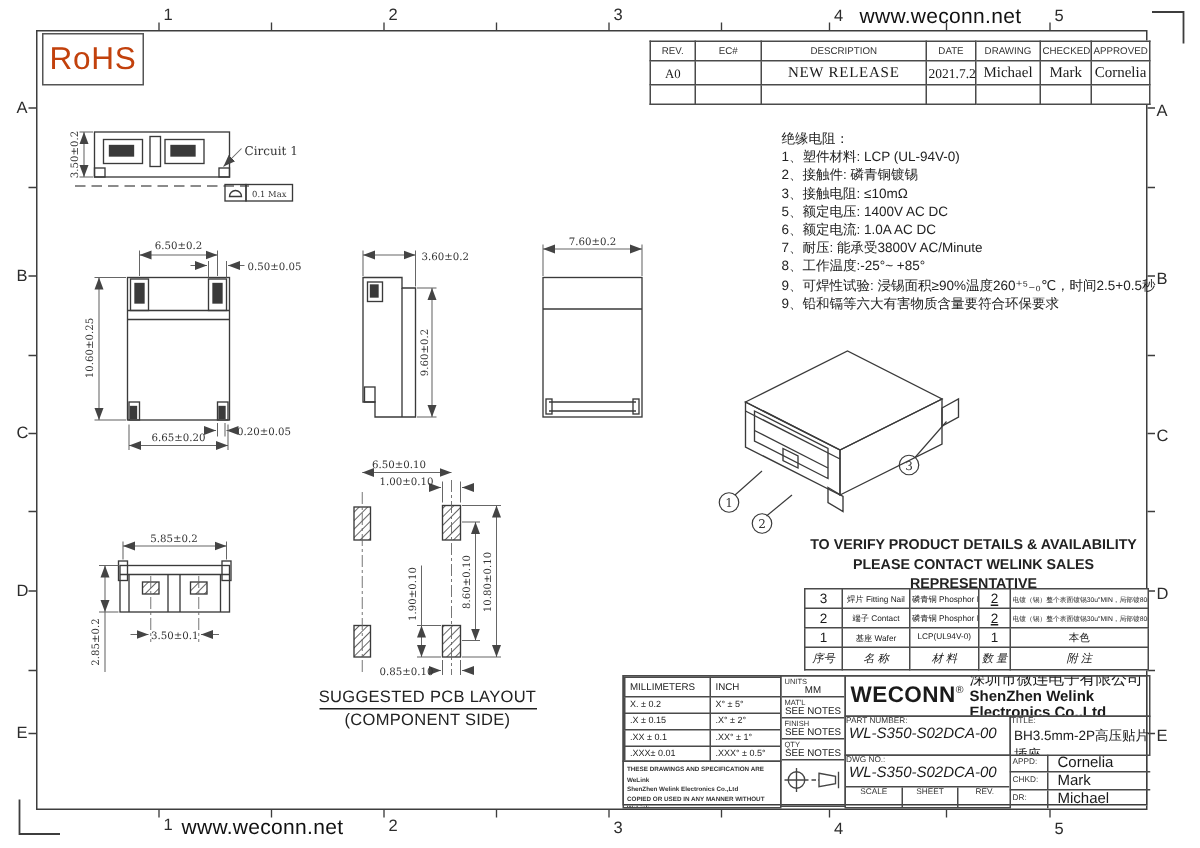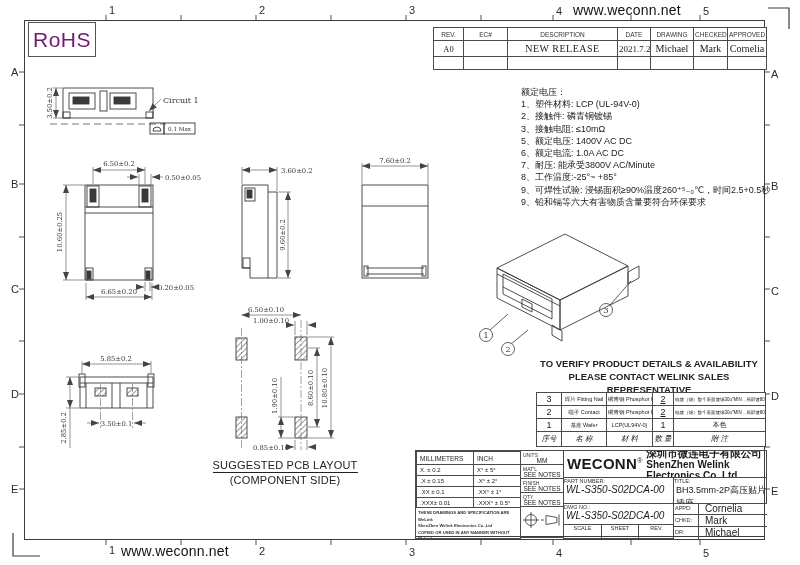--- a/index.html
+++ b/index.html
@@ -9,21 +9,21 @@
     font-family:"Liberation Sans","DejaVu Sans",sans-serif;
     color:#1a1a1a; position:relative; overflow:hidden;
   }
   .sheet { position:relative; width:800px; height:565px; background:#fff; }
   .frame { position:absolute; left:24px; top:20px; width:741px; height:520px; border:1.4px solid #3d3d3d; }
   .linework { position:absolute; left:0; top:0; pointer-events:none; }
   .gl { position:absolute; font-size:11px; color:#2c2c2c; }
   .url { position:absolute; font-size:14px; color:#111; letter-spacing:.2px; }
   .rohs { position:absolute; left:28px; top:22px; width:68px; height:35px; background:#fff;
     border:1px solid #555; display:flex; align-items:center; justify-content:center;
-    font-size:21px; font-weight:500; letter-spacing:.5px; color:#701a75; }
+    font-size:21px; font-weight:500; letter-spacing:.5px; color:#c2410c; }
   table { border-collapse:collapse; table-layout:fixed; }
   td { border:1px solid #4a4a4a; overflow:hidden; white-space:nowrap; padding:0 1px; }
   
   .rev-table { position:absolute; left:433px; top:27px; width:333px; background:#fff; }
   .rev-table td { text-align:center; }
   .rev-h td { height:13px; font-size:6.5px; color:#333; }
   .rev-r1 td { height:16px; font-size:10px;font-family:Liberation Serif, serif; }
   .rev-r1 .desc { letter-spacing:.5px; }
   .rev-r1 .date { font-size:9px; }
   .rev-r2 td { height:13px; }
@@ -50,21 +50,21 @@
   .tol-table td { text-align:left; padding-left:3px; font-size:6px; color:#222; height:11px; }
   .tol-table .th td { height:13px; font-size:6.5px; }
   .disc { font-size:4.2px; font-weight:700; line-height:6.6px; color:#333; padding:2px 2px; }
   .ucell { position:absolute; left:0; width:100%; height:14px; border-bottom:1px solid #4a4a4a; }
   .ulab { font-size:5px; color:#333; padding:1px 0 0 2px; }
   .uval { font-size:6.5px; text-align:center; margin-top:-1px; }
   .company { display:flex; align-items:center; padding:2px 3px; gap:4px; }
   .brand { font-size:15px; font-weight:700; letter-spacing:.3px;margin-top:15px; }
   .reg { font-size:7px; vertical-align:super; }
   .cowrap { line-height:11px; }
-  .co-cn { font-size:10.5px; font-weight:700; }
+  .co-cn { font-size:10.5px; font-weight:400; }
   .co-en { font-size:10px; font-weight:700; }
   .lab { font-size:5.5px; color:#333; }
   .pn-val { font-size:10px; padding-left:2px;font-style:italic; }
   .ttl-val { font-size:9px; padding-left:2px; }
   .ssr { position:absolute; top:0; height:100%; border-left:1px solid #4a4a4a; text-align:center; }
   .ssr .lab { display:block; }
   .ssr .v { font-size:7.5px; line-height:7px; }
   .sig { position:absolute; left:0; width:100%; display:flex; border-bottom:1px solid #4a4a4a; }
   .sig .slab { width:26px; border-right:1px solid #4a4a4a; font-size:5.5px; color:#333; padding:2px 0 0 2px; }
   .sig .sval { flex:1; font-size:10px; padding-left:6px; line-height:11px; }
@@ -354,21 +354,21 @@
           <td></td>
           <td></td>
           <td></td>
           <td></td>
           <td></td>
     </tr>
   </tbody>
     </table>
 
   <div class="tech">
-    <div>额定电压：</div>
+    <div>绝缘电阻：</div>
     <div>1、塑件材料: LCP (UL-94V-0)</div>
     <div>2、接触件: 磷青铜镀锡</div>
     <div>3、接触电阻: ≤10mΩ</div>
     <div>5、额定电压: 1400V AC DC</div>
     <div>6、额定电流: 1.0A AC DC</div>
     <div>7、耐压: 能承受3800V  AC/Minute</div>
     <div>8、工作温度:-25°~ +85°</div>
     <div>9、可焊性试验: 浸锡面积≥90%温度260⁺⁵₋₀℃，时间2.5+0.5秒</div>
     <div>9、铅和镉等六大有害物质含量要符合环保要求</div>
   </div>

